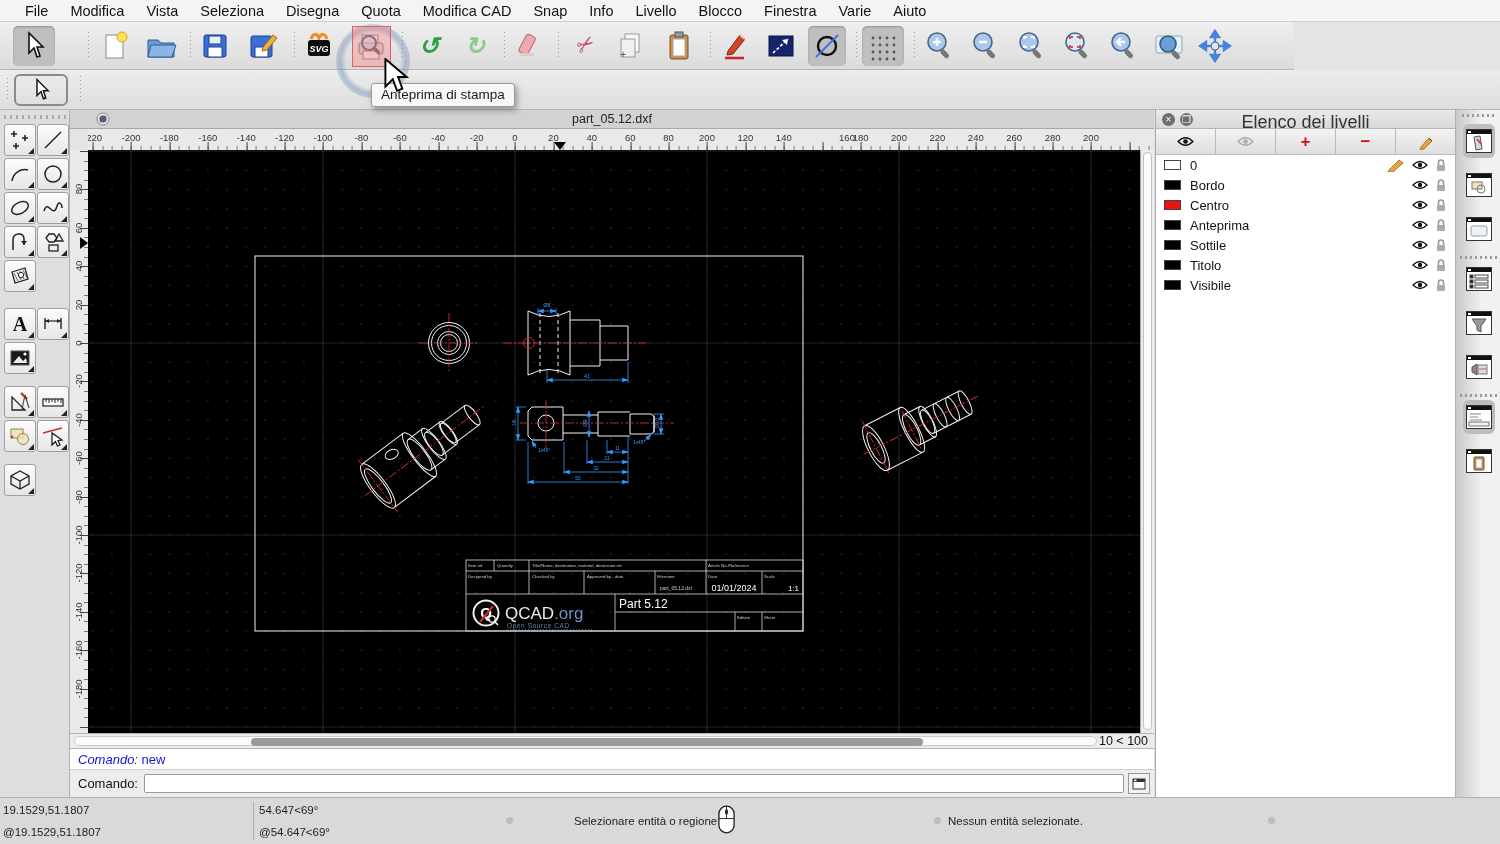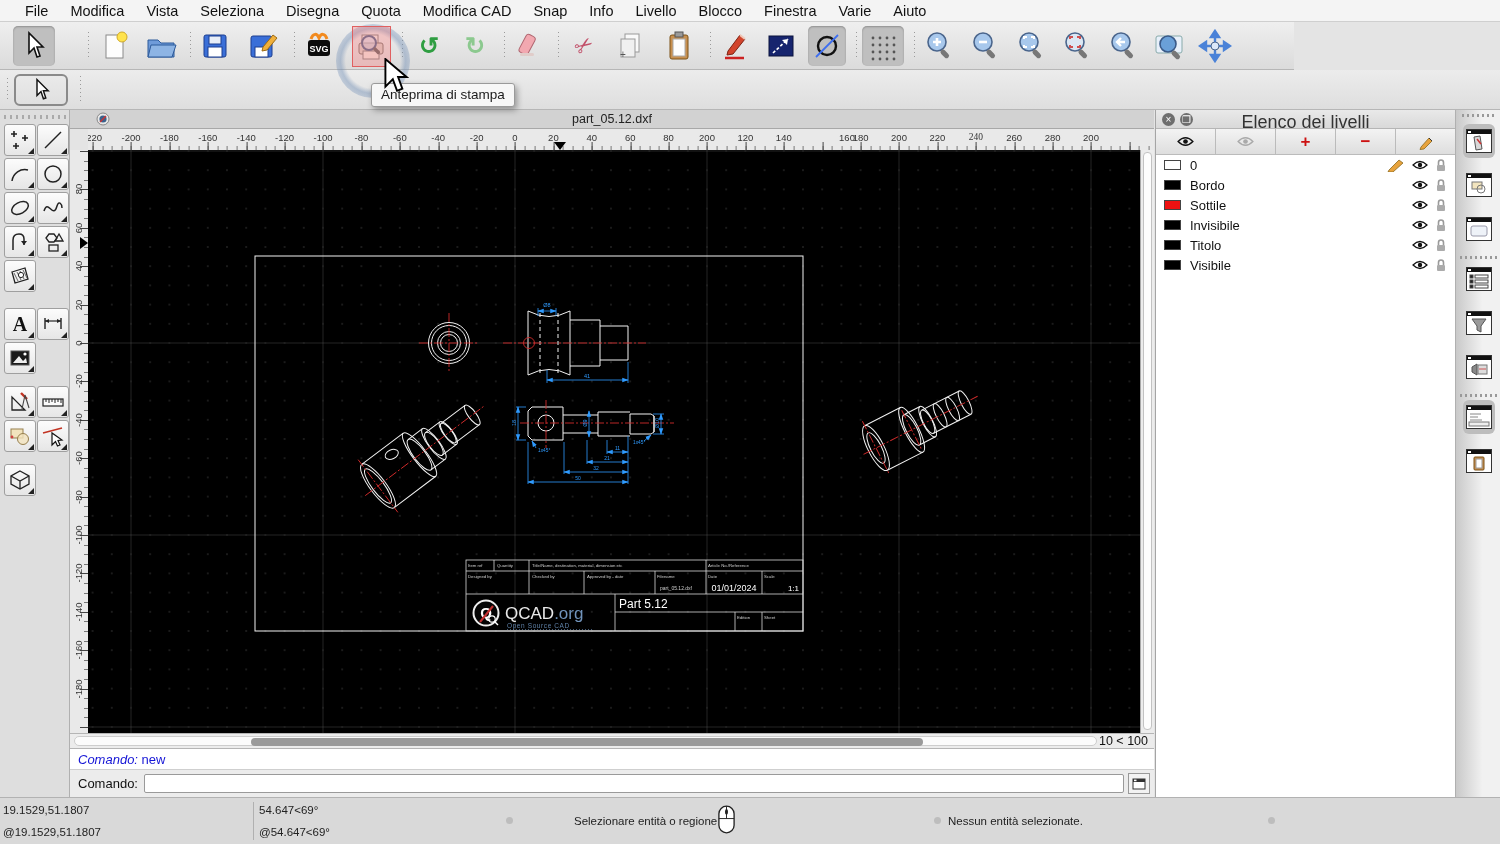--- a/index.html
+++ b/index.html
@@ -4,21 +4,21 @@
 <style>
   * { margin:0; padding:0; box-sizing:border-box; }
   html,body { width:1500px; height:844px; overflow:hidden; font-family:"Liberation Sans", sans-serif; background:#e4e4e4; }
   .abs { position:absolute; }
 
   
   #menubar { position:absolute; left:0; top:0; width:1500px; height:22px; background:#f4f4f4; border-bottom:1px solid #cfcfcf; display:flex; align-items:center; padding-left:14px; gap:0; }
   #menubar .mi { font-size:14.5px; color:#111; padding:0 11px; cursor:default; }
 
   
-  #toolbar { position:absolute; left:0; top:22px; width:1294px; height:48px; background:linear-gradient(#efefef,#dbdbdb); border-bottom:1px solid #b6b6b6; }
+  #toolbar { position:absolute; left:0; top:22px; width:1294px; height:48px; background:linear-gradient(#efefef,#dbdbdb); border-bottom:1px solid #b6b6b6;font-style:italic; }
   #toolbar2 { position:absolute; left:0; top:70px; width:1500px; height:40px; background:linear-gradient(#ececec,#dedede); border-bottom:1px solid #b6b6b6; }
   .tb { position:absolute; top:4px; width:38px; height:40px; display:flex; align-items:center; justify-content:center; border-radius:5px; }
   .tb.pressed { background:#bfbfbf; box-shadow:inset 0 1px 2px rgba(0,0,0,.25); }
   .tsep { position:absolute; top:10px; width:4px; height:28px; background:repeating-linear-gradient(180deg,#9a9a9a 0 1px,transparent 1px 4px); background-size:1px 100%; background-repeat:no-repeat; background-position:center; }
   .glyph { font-size:24px; line-height:1; }
 
   
   #pp-overlay { position:absolute; left:352px; top:26px; width:39px; height:41px; background:rgba(255,110,110,.30); border:1.5px solid #e06060; z-index:6; pointer-events:none; }
   #glow { position:absolute; left:336px; top:24px; width:74px; height:74px; border-radius:50%; z-index:5; pointer-events:none;
           background:radial-gradient(circle, rgba(140,170,205,0) 52%, rgba(110,140,180,.45) 62%, rgba(120,150,190,.18) 82%, rgba(120,150,190,0) 96%); }
@@ -457,21 +457,21 @@
     <span class="rlab" style="left: 503.8px;">40</span>
     <span class="rlab" style="left: 542.2px;">60</span>
     <span class="rlab" style="left: 580.6px;">80</span>
     <span class="rlab" style="left: 619px;">200</span>
     <span class="rlab" style="left: 657.4px;">120</span>
     <span class="rlab" style="left: 695.8px;">140</span>
     <span class="rlab" style="left: 759px;">160</span>
     <span class="rlab" style="left: 772.6px;">180</span>
     <span class="rlab" style="left: 811px;">200</span>
     <span class="rlab" style="left: 849.4px;">220</span>
-    <span class="rlab" style="left: 887.8px; font-family: Liberation Serif, serif;">240</span>
+    <span class="rlab" style="left: 887.8px;">240</span>
     <span class="rlab" style="left: 926.2px;">260</span>
     <span class="rlab" style="left: 964.6px;">280</span>
     <span class="rlab" style="left: 1003px;">200</span>
   </div>
 <div id="vruler">
   <div class="ticks-min"></div>
   <div class="ticks-maj"></div>
   <div id="vmark"></div>
 <span class="rlabv" style="top: 39.4px;">80</span>
     <span class="rlabv" style="top: 77.8px;">60</span>
@@ -735,56 +735,73 @@
           </svg>
       <svg width="12" height="14" viewBox="0 0 12 14">
             <path d="M3.5,7 V4.5 a2.5,2.5 0 0 1 5,0 V7" fill="none" stroke="#9a9a9a" stroke-width="1.6"></path>
             <rect x="2" y="7" width="8" height="6" rx="1" fill="#ababab"></rect>
           </svg>
     </span>
   </div>
 
   <div class="lrow">
     <span class="sw" style="background: rgb(238, 17, 17);"></span>
+    <span class="lname">Centro</span>
+    <span class="licons">
+      <svg class="lpencil" width="18" height="14" viewBox="0 0 18 14" style="visibility: hidden;">
+            <path d="M2,12 L12,2 L16,5 L6,14 L1,14 Z" fill="#e8a33d" stroke="#8a6a20" stroke-width="0.8"></path>
+          </svg>
+      <svg width="16" height="10" viewBox="0 0 16 10">
+            <path d="M1,5 Q8,-2 15,5 Q8,12 1,5 Z" fill="none" stroke="#111" stroke-width="1.2"></path>
+            <circle cx="8" cy="5" r="2.2" fill="#111"></circle>
+          </svg>
+      <svg width="12" height="14" viewBox="0 0 12 14">
+            <path d="M3.5,7 V4.5 a2.5,2.5 0 0 1 5,0 V7" fill="none" stroke="#9a9a9a" stroke-width="1.6"></path>
+            <rect x="2" y="7" width="8" height="6" rx="1" fill="#ababab"></rect>
+          </svg>
+    </span>
+  </div>
+
+
+  <div class="lrow">
+    <span class="sw" style="background: rgb(0, 0, 0);"></span>
+    <span class="lname">Anteprima</span>
+    <span class="licons">
+      <svg class="lpencil" width="18" height="14" viewBox="0 0 18 14" style="visibility: hidden;">
+            <path d="M2,12 L12,2 L16,5 L6,14 L1,14 Z" fill="#e8a33d" stroke="#8a6a20" stroke-width="0.8"></path>
+          </svg>
+      <svg width="16" height="10" viewBox="0 0 16 10">
+            <path d="M1,5 Q8,-2 15,5 Q8,12 1,5 Z" fill="none" stroke="#111" stroke-width="1.2"></path>
+            <circle cx="8" cy="5" r="2.2" fill="#111"></circle>
+          </svg>
+      <svg width="12" height="14" viewBox="0 0 12 14">
+            <path d="M3.5,7 V4.5 a2.5,2.5 0 0 1 5,0 V7" fill="none" stroke="#9a9a9a" stroke-width="1.6"></path>
+            <rect x="2" y="7" width="8" height="6" rx="1" fill="#ababab"></rect>
+          </svg>
+    </span>
+  </div>
+
+
+  <div class="lrow">
+    <span class="sw" style="background: rgb(0, 0, 0);"></span>
     <span class="lname">Sottile</span>
     <span class="licons">
       <svg class="lpencil" width="18" height="14" viewBox="0 0 18 14" style="visibility: hidden;">
             <path d="M2,12 L12,2 L16,5 L6,14 L1,14 Z" fill="#e8a33d" stroke="#8a6a20" stroke-width="0.8"></path>
           </svg>
       <svg width="16" height="10" viewBox="0 0 16 10">
             <path d="M1,5 Q8,-2 15,5 Q8,12 1,5 Z" fill="none" stroke="#111" stroke-width="1.2"></path>
             <circle cx="8" cy="5" r="2.2" fill="#111"></circle>
           </svg>
       <svg width="12" height="14" viewBox="0 0 12 14">
             <path d="M3.5,7 V4.5 a2.5,2.5 0 0 1 5,0 V7" fill="none" stroke="#9a9a9a" stroke-width="1.6"></path>
             <rect x="2" y="7" width="8" height="6" rx="1" fill="#ababab"></rect>
           </svg>
     </span>
   </div>
-
-
-  <div class="lrow">
-    <span class="sw" style="background: rgb(0, 0, 0);"></span>
-    <span class="lname">Invisibile</span>
-    <span class="licons">
-      <svg class="lpencil" width="18" height="14" viewBox="0 0 18 14" style="visibility: hidden;">
-            <path d="M2,12 L12,2 L16,5 L6,14 L1,14 Z" fill="#e8a33d" stroke="#8a6a20" stroke-width="0.8"></path>
-          </svg>
-      <svg width="16" height="10" viewBox="0 0 16 10">
-            <path d="M1,5 Q8,-2 15,5 Q8,12 1,5 Z" fill="none" stroke="#111" stroke-width="1.2"></path>
-            <circle cx="8" cy="5" r="2.2" fill="#111"></circle>
-          </svg>
-      <svg width="12" height="14" viewBox="0 0 12 14">
-            <path d="M3.5,7 V4.5 a2.5,2.5 0 0 1 5,0 V7" fill="none" stroke="#9a9a9a" stroke-width="1.6"></path>
-            <rect x="2" y="7" width="8" height="6" rx="1" fill="#ababab"></rect>
-          </svg>
-    </span>
-  </div>
-
-
 
   <div class="lrow">
     <span class="sw" style="background: rgb(0, 0, 0);"></span>
     <span class="lname">Titolo</span>
     <span class="licons">
       <svg class="lpencil" width="18" height="14" viewBox="0 0 18 14" style="visibility: hidden;">
             <path d="M2,12 L12,2 L16,5 L6,14 L1,14 Z" fill="#e8a33d" stroke="#8a6a20" stroke-width="0.8"></path>
           </svg>
       <svg width="16" height="10" viewBox="0 0 16 10">
             <path d="M1,5 Q8,-2 15,5 Q8,12 1,5 Z" fill="none" stroke="#111" stroke-width="1.2"></path>

